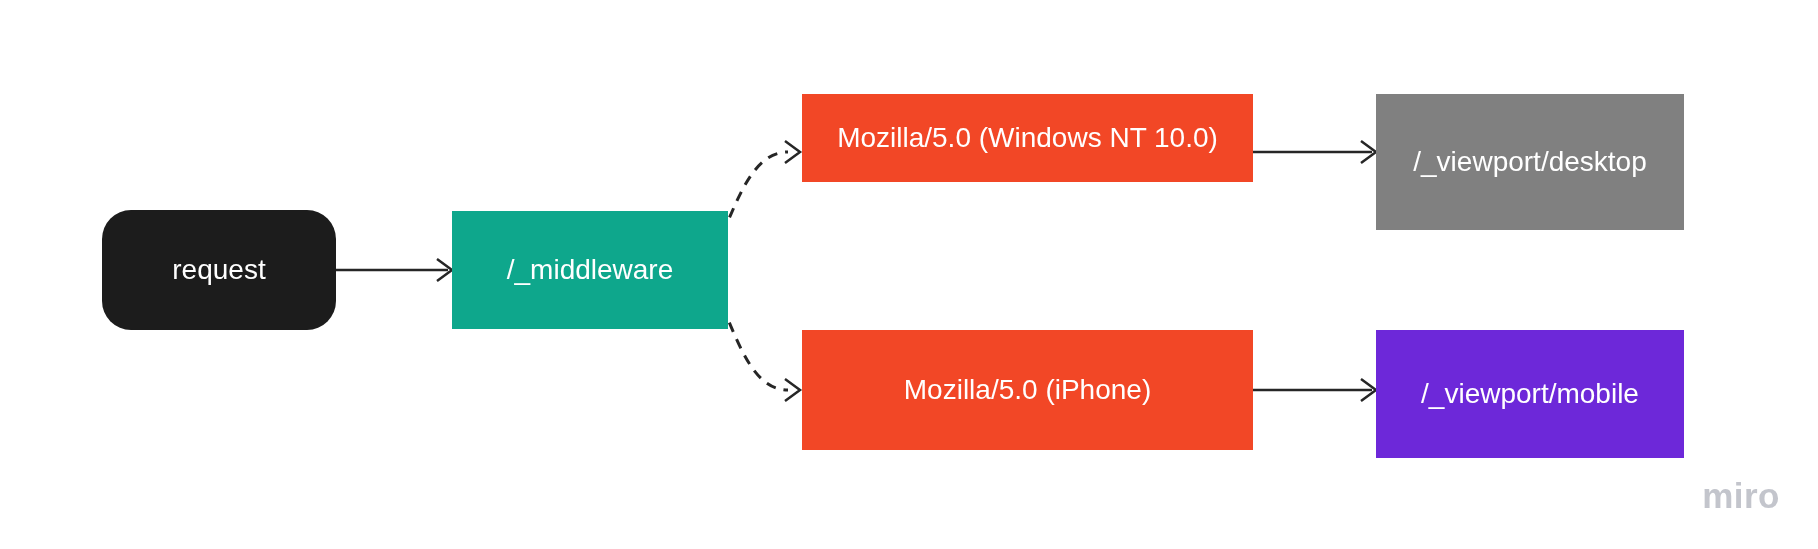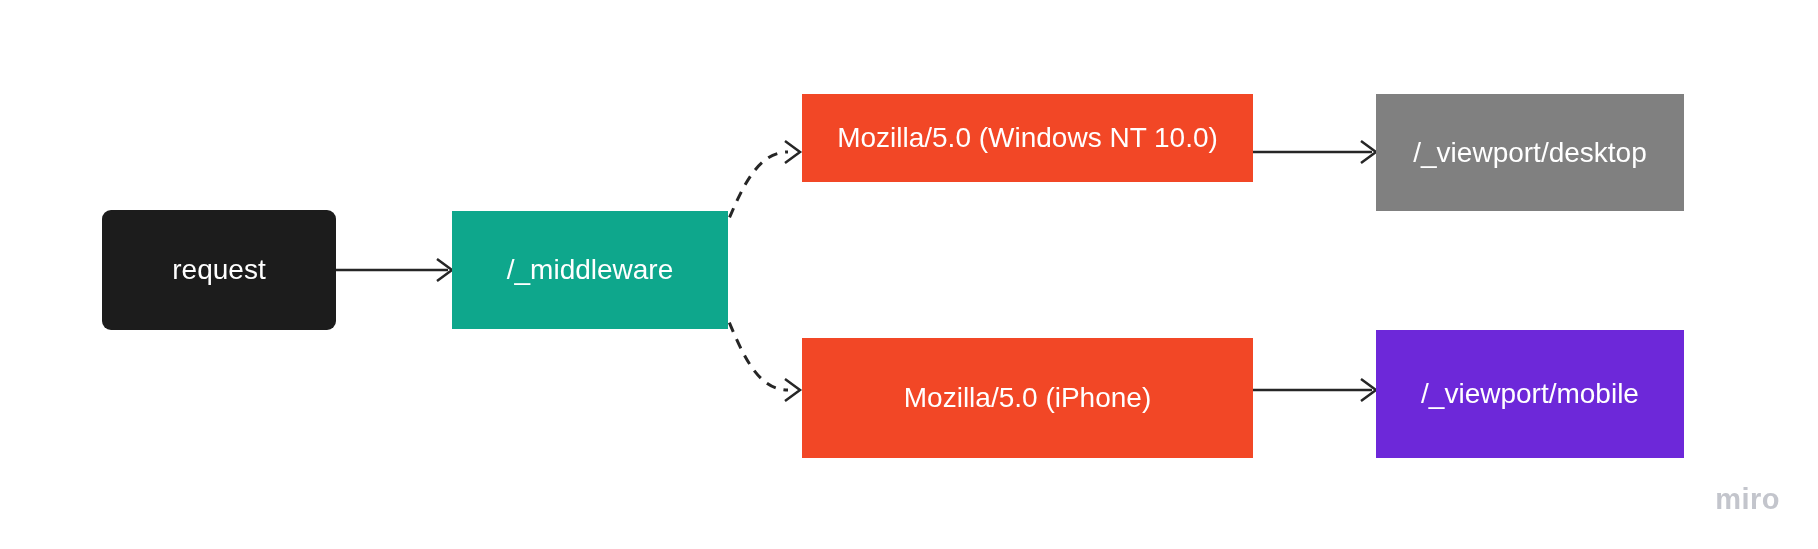--- a/index.html
+++ b/index.html
@@ -31,37 +31,36 @@
   .node-label {
     color: #ffffff;
     font-size: 28px;
     font-weight: 400;
     white-space: nowrap;
     text-align: center;
   }
   .node-request {
     left: 102px; top: 210px; width: 234px; height: 120px;
     background: #1c1c1c;
-    border-radius: 9px;
+    border-radius: 29px;
   }
   .node-middleware {
     left: 452px; top: 211px; width: 276px; height: 118px;
     background: #0ea78c;
   }
   .node-ua-desktop {
     left: 802px; top: 94px; width: 451px; height: 88px;
     background: #f24726;
   }
   .node-ua-mobile {
     left: 802px; top: 330px; width: 451px; height: 120px;
     background: #f24726;
-    margin-top: 8px;
   }
   .node-vp-desktop {
-    left: 1376px; top: 94px; width: 308px; height: 117px;
+    left: 1376px; top: 94px; width: 308px; height: 136px;
     background: #808080;
   }
   .node-vp-mobile {
     left: 1376px; top: 330px; width: 308px; height: 128px;
     background: #6d28d9;
   }
   .edge-line {
     stroke: #262626;
     stroke-width: 2.5;
     fill: none;
@@ -80,21 +79,21 @@
   .arrowhead {
     stroke: #262626;
     stroke-width: 2.5;
     fill: none;
     stroke-linejoin: miter;
   }
   .watermark {
     position: absolute;
     right: 38px;
     bottom: 33px;
-    font-size: 29px;
+    font-size: 35px;
     font-weight: 700;
     letter-spacing: 0.5px;
     color: #c3c5cc;
     user-select: none;
   }
 </style>
 </head>
 <body>
 
 <div class="canvas">

